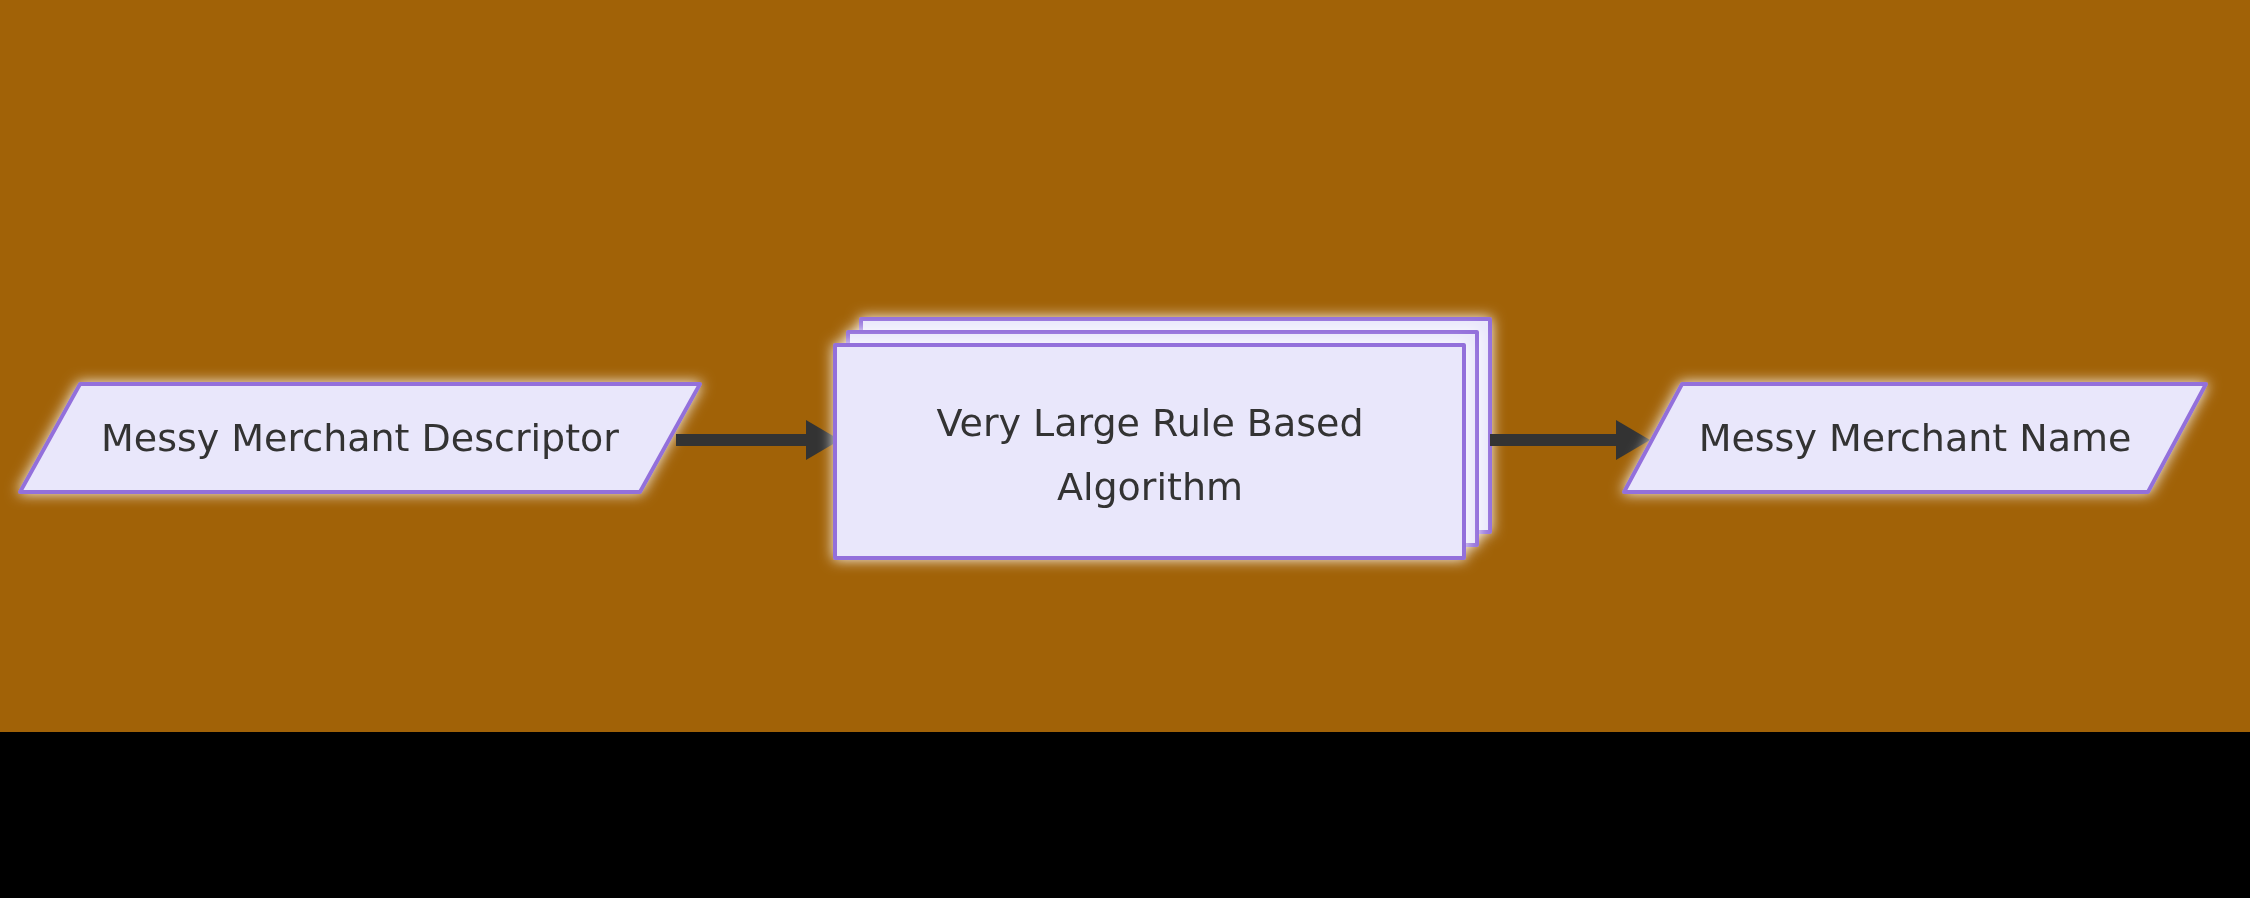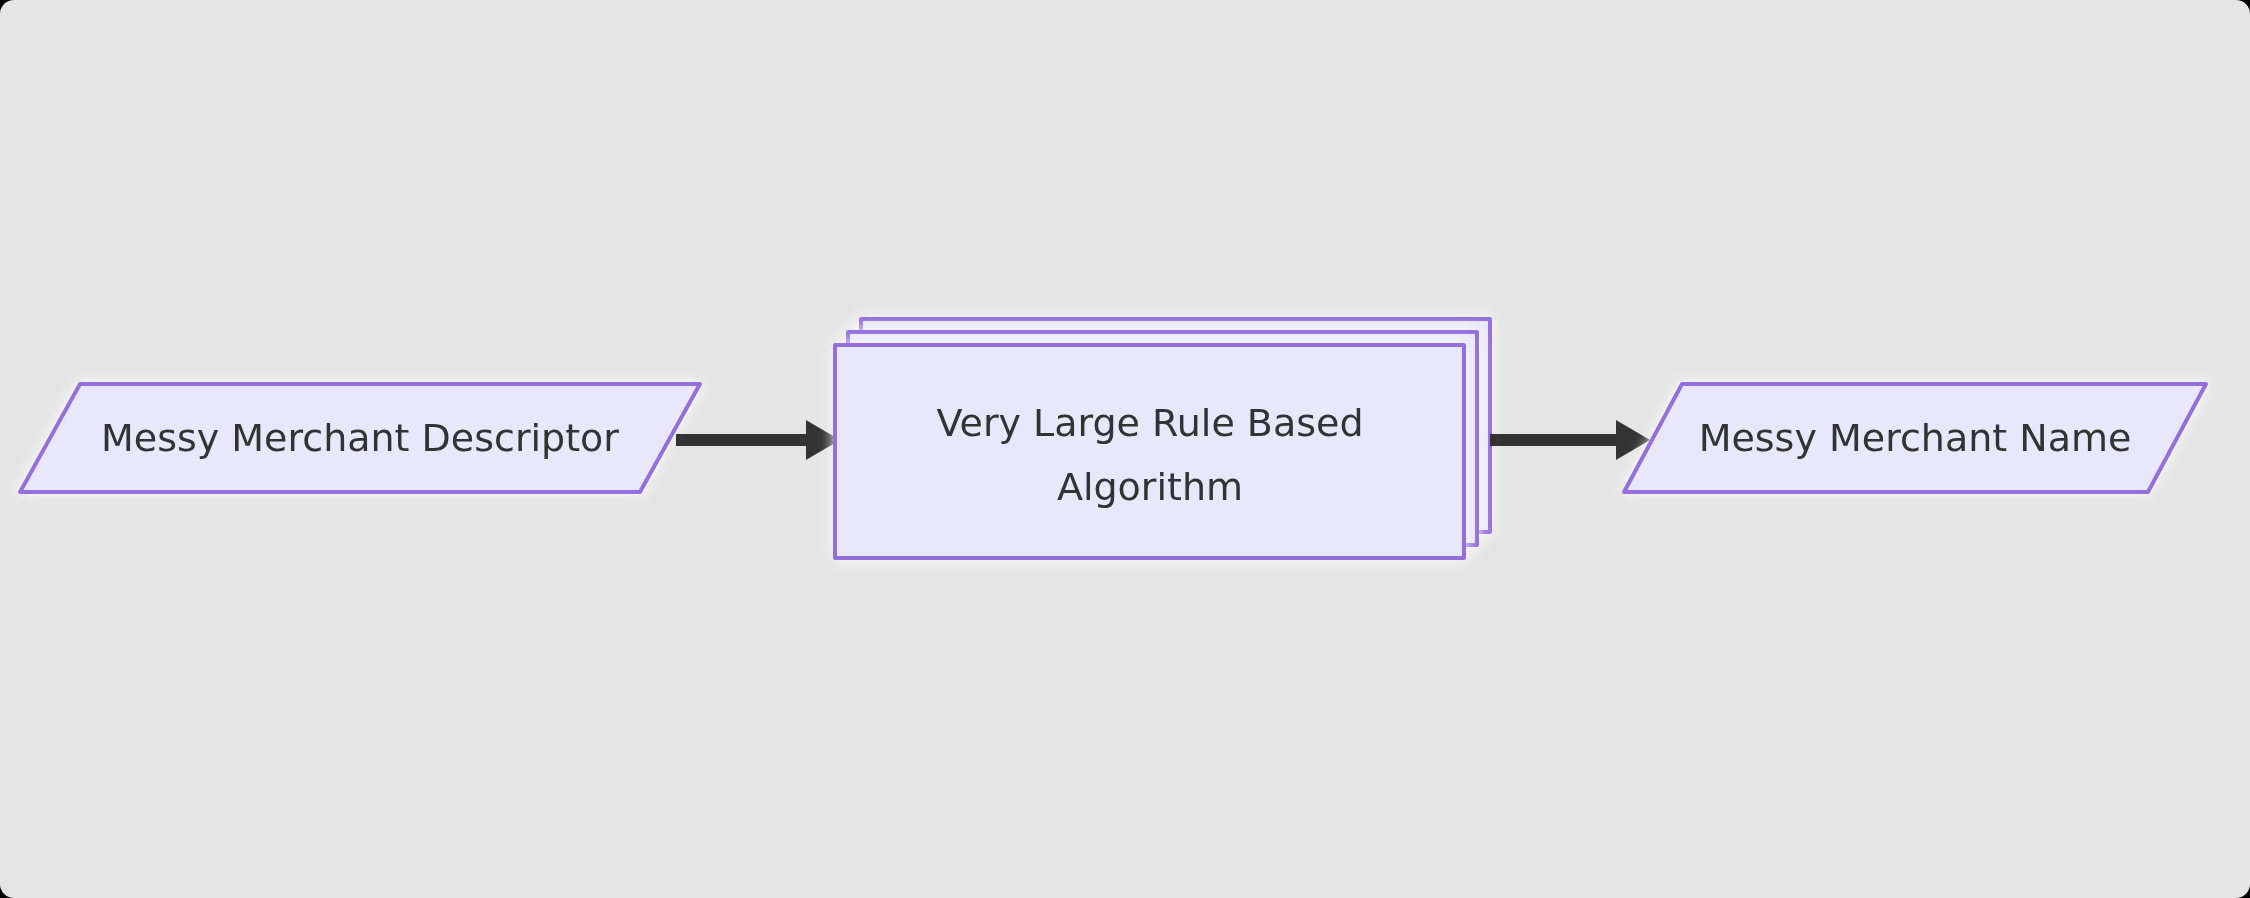--- a/index.html
+++ b/index.html
@@ -10,23 +10,22 @@
   }
   body {
     width: 2250px;
     height: 898px;
     overflow: hidden;
     font-family: "DejaVu Sans", "Liberation Sans", sans-serif;
   }
   #diagram-root {
     position: relative;
     width: 2250px;
-    height: 898px;
-    background: #e5e5e5;
-    border-radius: 14px;
+    height: 732px;
+    background: #a16207;
   }
   #flow-svg {
     position: absolute;
     inset: 0;
     width: 2250px;
     height: 898px;
     display: block;
   }
   .node-shape {
     stroke-width: 4;

